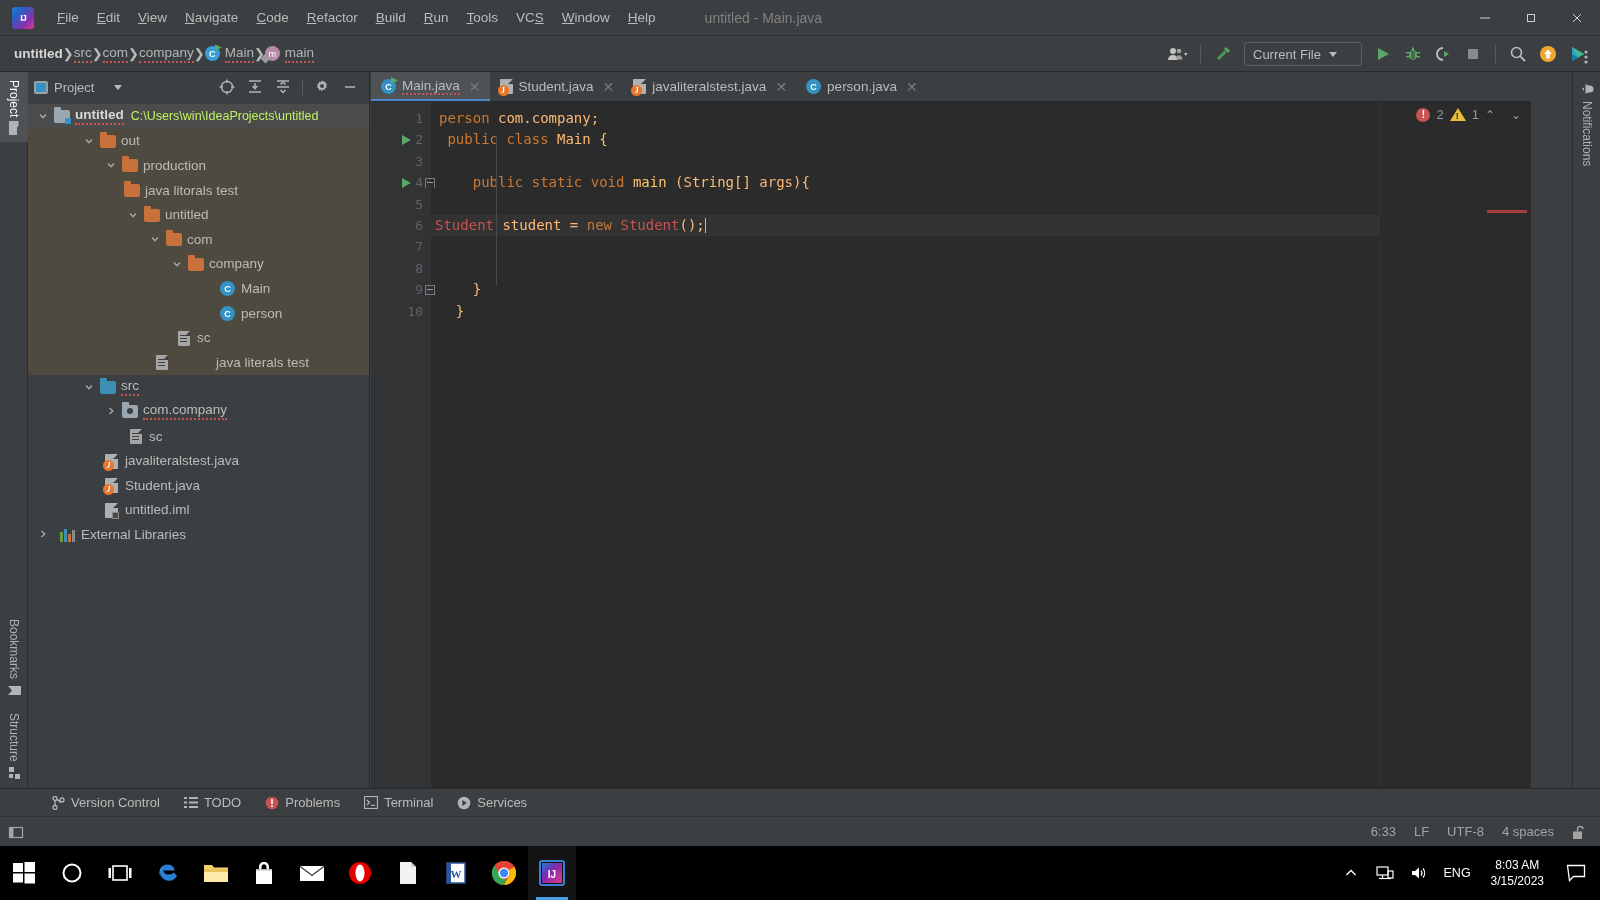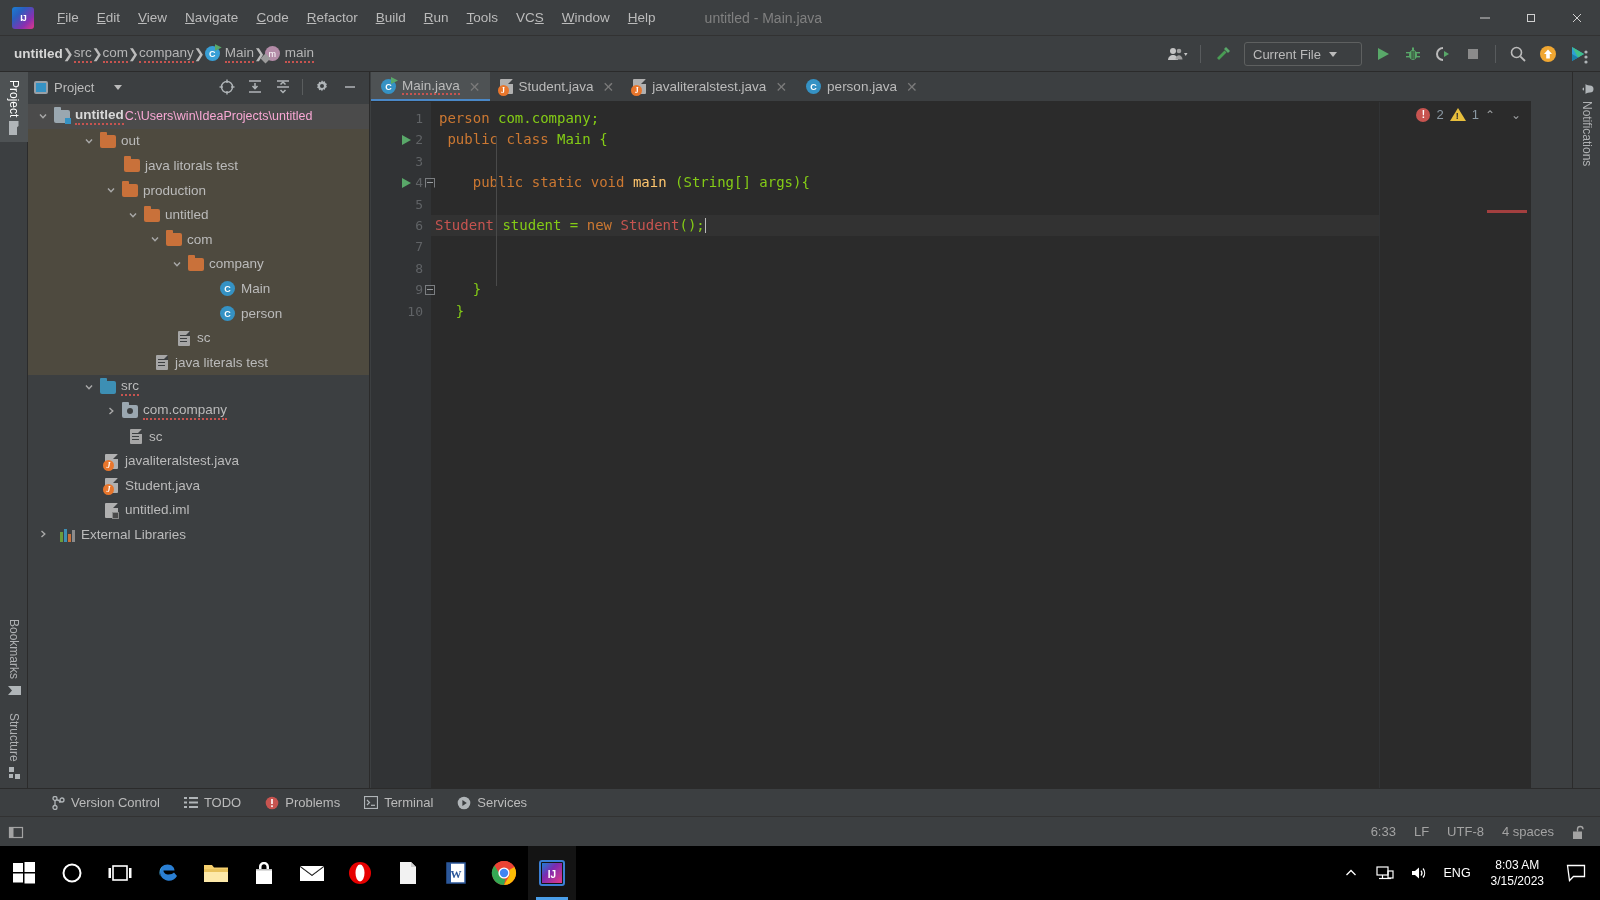--- a/index.html
+++ b/index.html
@@ -105,21 +105,21 @@
 
   .tree { flex:1; overflow:hidden; padding-top:2px; font-size:13.5px; }
   .row { height:24.6px; display:flex; align-items:center; white-space:nowrap; color:#bbbbbb; }
   .row.sel-out { background:#4e4a3f; }
   .row.sel-hl { background:#4b4b4b; }
   .arrow { width:14px; height:14px; display:flex;align-items:center;justify-content:center; flex:none; color:#a9a9a9;}
   .arrow svg{display:block;}
   .tico { width:16px;height:16px; margin-right:5px; flex:none; position:relative; }
   .lbl { color:#bbbbbb; }
   .lbl.bold { font-weight:bold; color:#d8d8d8; }
-  .lbl.path { color:#f9a8d4; margin-left:1px; font-size:12.5px;}
+  .lbl.path { color:#bef264; margin-left:7px; font-size:12.5px;}
   .sq-red { border-bottom:2px dotted #c75450; padding-bottom:1px; }
 
   
   .fold { width:16px;height:13px;border-radius:1px 2px 2px 2px; position:relative;}
   .fold:before{content:"";position:absolute;left:0;top:-3px;width:7px;height:4px;border-radius:1px 1px 0 0;background:inherit;}
   .f-grey{ background:#9aa7b0; }
   .f-orange{ background:#c9713a; }
   .f-src{ background:#3d8fb4; }
   .f-pkg{ background:#9aa7b0; }
   .f-pkg:after{content:"";position:absolute;left:5px;top:3px;width:6px;height:6px;border-radius:50%;background:#3c3f41;}
@@ -189,21 +189,21 @@
   .code-col { flex:1; position:relative; padding-top:6px; overflow:hidden;}
   .cl {
     height:21.4px; line-height:21.4px; font-family:"DejaVu Sans Mono", monospace;
     font-size:14px; white-space:pre; color:#a9b7c6; padding-left:8px;
   }
   .cl.cur { background:#323232; }
   .indent-guide{ position:absolute; width:1px; background:#4a4a4a; left:15px;}
   .kw { color:#cc7832; }
   .err { color:#c75450; }
   .meth { color:#ffc66d; }
-  .pl { color:#84cc16;margin-top:44px; }
+  .pl { color:#fdba74;margin-top:44px; }
   .caret { display:inline-block; width:1.5px; height:15px; background:#bbbbbb; vertical-align:-3px; }
 
   .right-gut {
     width:152px; background:#2b2b2b; flex:none; position:relative; border-left:1px solid #313335;
   }
   .insp-head {
     position:absolute; right:10px; top:5px; display:flex; align-items:center; gap:6px; font-size:13px;
   }
   .badge-err { width:14px;height:14px;border-radius:50%;background:#c75450;color:#fff;font-size:10px;font-weight:bold;
     display:flex;align-items:center;justify-content:center;}
@@ -503,37 +503,37 @@
             <svg width="10" height="10" viewBox="0 0 10 10">
               <path d="M2 3.5L5 6.8 8 3.5" fill="none" stroke="#a9a9a9" stroke-width="1.4"></path>
             </svg>
           </span>
         <span class="tico" style="margin-left:4px;">
             <span class="fold f-orange" style="position:absolute;top:2px;"></span>
           </span>
         <span class="lbl">out</span>
       </div>
 
-      <div class="row sel-out" style="padding-left:96px;">
-        <span class="tico">
-            <span class="fold f-orange" style="position:absolute;top:2px;"></span>
-          </span>
-        <span class="lbl">java litorals test</span>
-      </div>
-
       <div class="row sel-out" style="padding-left:76px;">
         <span class="arrow">
             <svg width="10" height="10" viewBox="0 0 10 10">
               <path d="M2 3.5L5 6.8 8 3.5" fill="none" stroke="#a9a9a9" stroke-width="1.4"></path>
             </svg>
           </span>
         <span class="tico" style="margin-left:4px;">
             <span class="fold f-orange" style="position:absolute;top:2px;"></span>
           </span>
         <span class="lbl">production</span>
+      </div>
+
+      <div class="row sel-out" style="padding-left:96px;">
+        <span class="tico">
+            <span class="fold f-orange" style="position:absolute;top:2px;"></span>
+          </span>
+        <span class="lbl">java litorals test</span>
       </div>
 
       <div class="row sel-out" style="padding-left:98px;">
         <span class="arrow">
             <svg width="10" height="10" viewBox="0 0 10 10">
               <path d="M2 3.5L5 6.8 8 3.5" fill="none" stroke="#a9a9a9" stroke-width="1.4"></path>
             </svg>
           </span>
         <span class="tico" style="margin-left:4px;">
             <span class="fold f-orange" style="position:absolute;top:2px;"></span>
@@ -583,21 +583,21 @@
         <span class="tico">
           <span class="filedoc" style="position:absolute;top:1px;">
               <i class="ln" style="top:4px;"></i>
               <i class="ln" style="top:7px;"></i>
               <i class="ln" style="top:10px;"></i>
             </span>
         </span>
         <span class="lbl">sc</span>
       </div>
 
-      <div class="row sel-out" style="padding-left:126px;">
+      <div class="row sel-out" style="padding-left:126px;gap:41px;">
         <span class="tico">
           <span class="filedoc" style="position:absolute;top:1px;">
               <i class="ln" style="top:4px;"></i>
               <i class="ln" style="top:7px;"></i>
               <i class="ln" style="top:10px;"></i>
             </span>
         </span>
         <span class="lbl">java literals test</span>
       </div>
 

